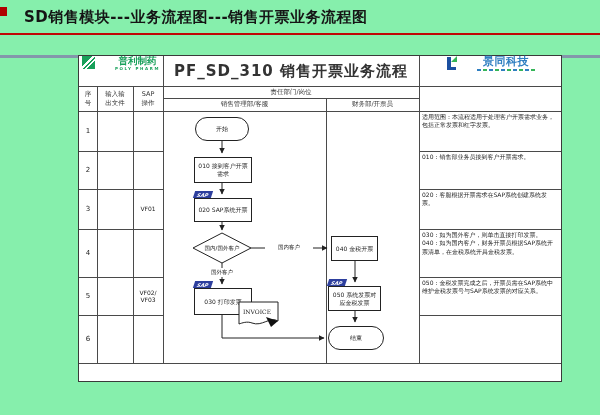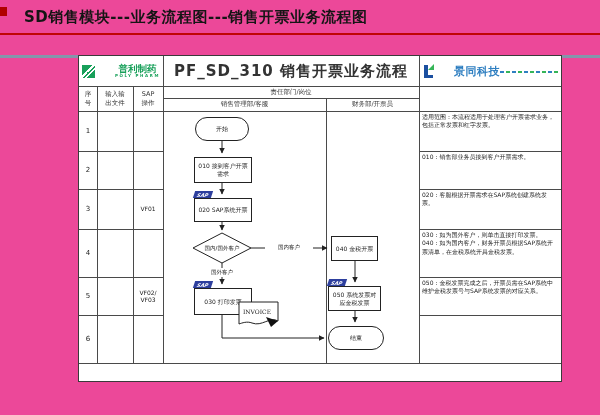--- a/index.html
+++ b/index.html
@@ -1,16 +1,16 @@
 <!DOCTYPE html>
 <html><head>
 <meta charset="utf-8">
 <style>
   html,body{margin:0;padding:0;background:#fff;}
-  .stage{position:relative;width:600px;height:415px;background:#ec4899;overflow:hidden;
+  .stage{position:relative;width:600px;height:415px;background:#86efac;overflow:hidden;
          font-family:"DejaVu Sans","Liberation Sans",sans-serif;color:#222;}
   .abs{position:absolute;}
   .slide-title{left:24px;top:8px;font-size:15px;font-weight:bold;color:#151515;letter-spacing:.5px;}
   .red-accent{left:0;top:7px;width:7px;height:9px;background:#b00000;}
   .red-rule{left:0;top:33px;width:600px;height:2px;background:#c00505;}
   .slate-rule{left:0;top:55px;width:600px;height:3px;background:#8496ab;}
   .tbl{left:78px;top:55px;width:482px;height:325px;background:#fff;border:1.5px solid #3a3a3a;}
   .vline,.hline{position:absolute;background:#4a4a4a;z-index:1;}
   .vline{width:1px;} .hline{height:1px;}
   .cellc{position:absolute;display:flex;align-items:center;justify-content:center;
@@ -25,21 +25,21 @@
   .oval{border-radius:12px;}
   .sap-tag{position:absolute;width:18px;height:7px;background:#2d3f9e;color:#fff;font-size:5px;
            font-style:italic;font-weight:bold;display:flex;align-items:center;justify-content:center;
            transform:skewX(-18deg);z-index:3;}
   .branch-label{position:absolute;background:#fff;font-size:5.5px;color:#222;display:flex;
                 align-items:center;justify-content:center;z-index:4;}
   .diamond-text{position:absolute;font-size:5.5px;color:#222;display:flex;align-items:center;
                 justify-content:center;text-align:center;z-index:3;}
   .doc-svg{position:absolute;z-index:5;}
   .hdr-title{font-size:15px;font-weight:bold;letter-spacing:1px;color:#333;}
-  .logo-cell{position:absolute;display:flex;align-items:center;justify-content:center;gap:20px;z-index:2;}
+  .logo-cell{position:absolute;display:flex;align-items:flex-start;justify-content:center;gap:20px;z-index:2;}
   .poly-icon{width:13px;height:13px;background:linear-gradient(135deg,#18a05a 42%,#fff 42%,#fff 50%,#18a05a 50%,#18a05a 58%,#fff 58%,#fff 66%,#18a05a 66%);}
   .poly-cn{font-family:"DejaVu Serif","Liberation Serif",serif;font-size:9.5px;font-weight:bold;color:#18a05a;line-height:1;}
   .poly-en{font-size:4px;letter-spacing:1.6px;color:#18a05a;font-weight:bold;line-height:1;margin-top:1px;}
   .jt-icon{position:relative;width:12px;height:14px;}
   .jt-bar{position:absolute;left:2px;top:1px;width:4px;height:12px;background:#1b4fa0;}
   .jt-leaf{position:absolute;left:6px;top:0;width:6px;height:6px;background:#35b558;clip-path:polygon(0 100%,100% 0,100% 100%);}
   .jt-base{position:absolute;left:2px;bottom:0;width:9px;height:3px;background:#1b4fa0;}
   .jt-cn{font-size:11px;font-weight:bold;color:#2f7fc1;line-height:1;letter-spacing:.5px;}
   .jt-sub{height:2px;width:58px;margin-top:2px;background:repeating-linear-gradient(90deg,#2f7fc1 0 4px,#fff 4px 6px,#35b558 6px 10px,#fff 10px 12px);}
   .seq-num{font-size:7px;color:#222;}
@@ -84,21 +84,21 @@
         <div class="poly-en">POLY PHARM</div>
       </div>
     </div>
     <div class="cellc hdr-title" style="left:84px;top:0;width:256px;height:30px;">PF_SD_310 销售开票业务流程</div>
     <div class="logo-cell" style="left:340px;top:0;width:142px;height:30px;">
       <div class="jt-icon">
         <div class="jt-bar"></div>
         <div class="jt-leaf"></div>
         <div class="jt-base"></div>
       </div>
-      <div style="display:flex;flex-direction:row;align-items:center;">
+      <div style="display:flex;flex-direction:column;align-items:center;">
         <div class="jt-cn">景同科技</div>
         <div class="jt-sub"></div>
       </div>
     </div>
 
     <div class="cellc preline" style="left:0;top:30px;width:18px;height:25px;">序
 号</div>
     <div class="cellc preline" style="left:18px;top:30px;width:36px;height:25px;">输入输
 出文件</div>
     <div class="cellc preline" style="left:54px;top:30px;width:30px;height:25px;">SAP

